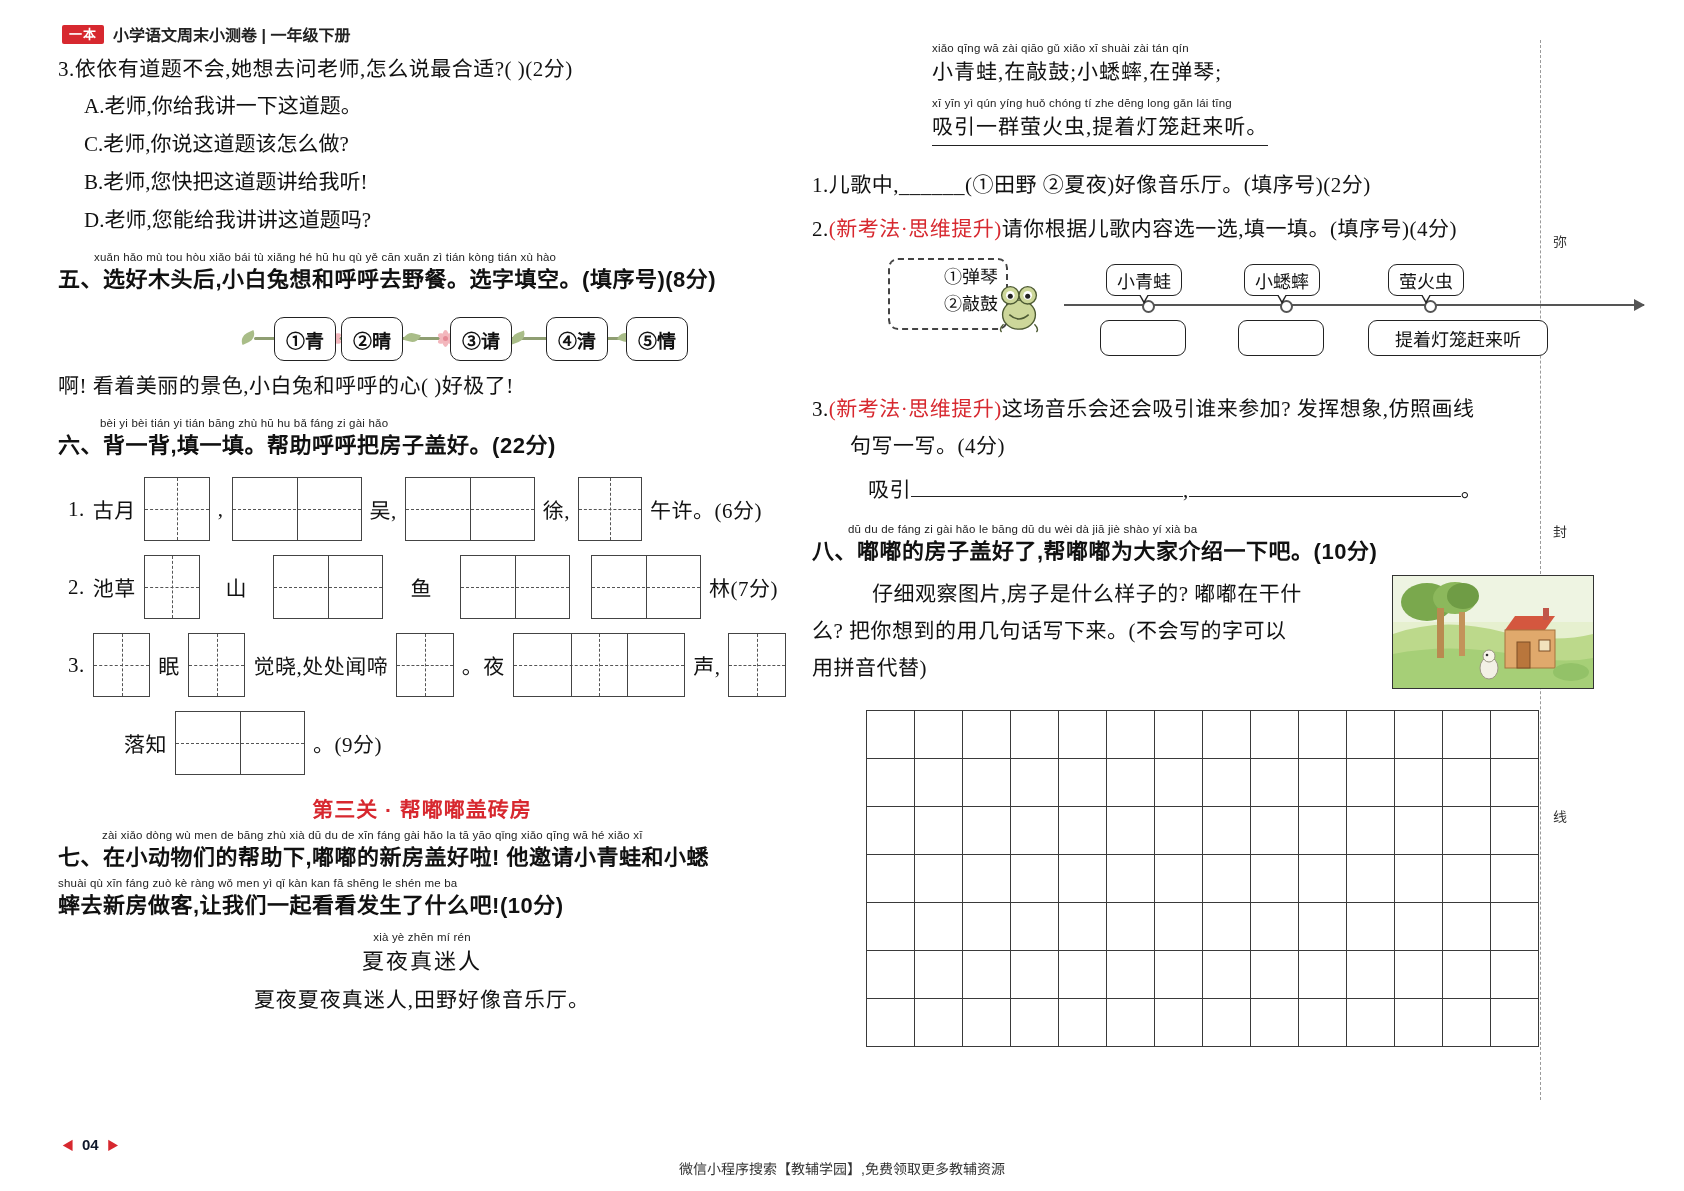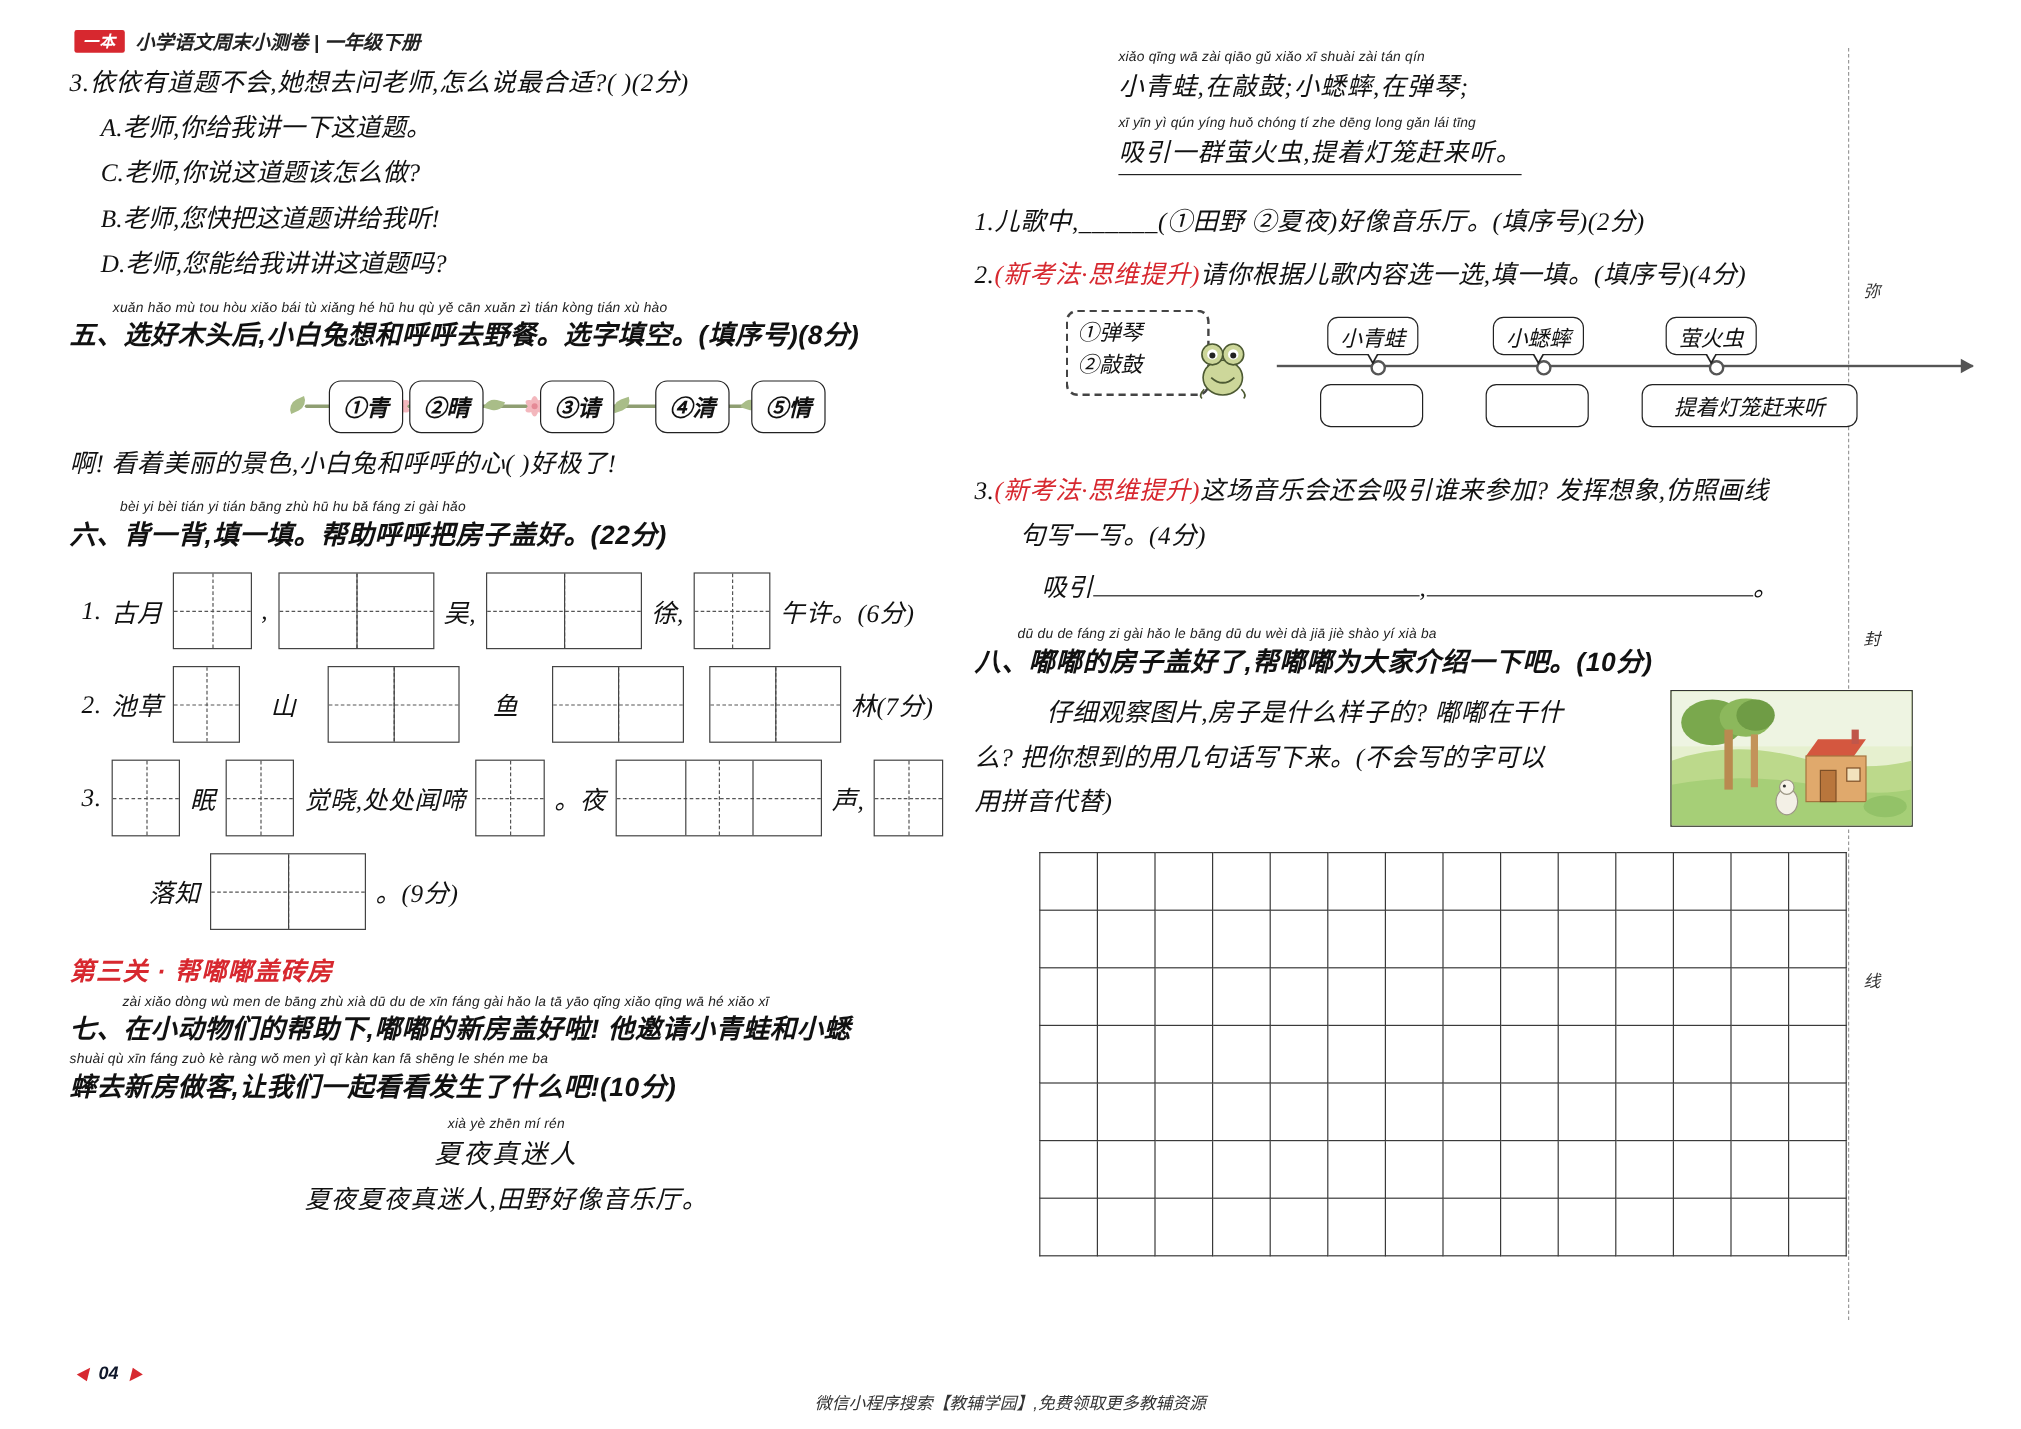--- a/index.html
+++ b/index.html
@@ -4,21 +4,21 @@
 <style>
   html,body{margin:0;padding:0;}
   body{
     width:1684px;height:1191px;
     background:#ffffff;
     font-family:"Liberation Serif","DejaVu Serif",serif;
     color:#111;
     position:relative;
     overflow:hidden;
   }
-  .page{position:absolute;inset:0;font-style:italic;}
+  .page{position:absolute;inset:0;}
 
   
   .hdr{position:absolute;left:62px;top:22px;display:flex;align-items:center;gap:9px;}
   .logo{background:#d7282f;color:#fff;font-family:"Liberation Sans",sans-serif;
         font-size:13px;font-weight:bold;padding:2px 7px;letter-spacing:1px;
         border-radius:2px;line-height:15px;}
   .hdr-title{font-family:"Liberation Sans",sans-serif;font-size:16px;font-weight:bold;color:#222;}
 
   
   .col-left{position:absolute;left:58px;top:52px;width:728px;}
@@ -63,28 +63,28 @@
   .tz::before{content:"";position:absolute;left:0;right:0;top:50%;
       border-top:1.3px dashed #555;}
   .tz .v{position:absolute;top:0;bottom:0;left:50%;border-left:1.3px dashed #555;}
   .tz .sep{position:absolute;top:0;bottom:0;border-left:1.4px solid #444;}
   .tzrow{display:flex;align-items:center;gap:0;margin:10px 0 4px 0;
          font-size:21px;letter-spacing:.5px;}
   .tzrow .lbl{margin:0 8px;white-space:nowrap;}
 
   
   .stage{color:#d7282f;font-weight:bold;font-family:"Liberation Sans",sans-serif;
-         font-size:21px;margin:18px 0 6px 0;letter-spacing:1px;}
+         font-size:21px;text-align:center;margin:18px 0 6px 0;letter-spacing:1px;}
 
   
   .song{margin-left:120px;font-size:21px;line-height:1.5;letter-spacing:1px;}
   .song .under{border-bottom:1.6px solid #222;display:inline-block;padding-bottom:1px;}
 
   
-  .diagram{position:relative;height:108px;margin:8px 0 6px 0;}
+  .diagram{position:relative;height:108px;margin:8px 0 6px 0;text-align:right;}
   .dashbox{position:absolute;left:76px;top:4px;width:120px;height:72px;
            border:2px dashed #444;border-radius:10px;padding:4px 8px;
            font-size:18px;line-height:1.5;box-sizing:border-box;}
   .frog{position:absolute;left:178px;top:22px;width:58px;height:58px;}
   .axis{position:absolute;left:252px;top:50px;width:580px;height:2px;background:#555;}
   .axis::after{content:"";position:absolute;right:-1px;top:-5px;border-left:11px solid #555;
       border-top:6px solid transparent;border-bottom:6px solid transparent;}
   .node{position:absolute;width:9px;height:9px;border:2px solid #555;border-radius:50%;
         background:#fff;top:46px;}
   .bub{position:absolute;top:10px;border:1.8px solid #222;border-radius:9px;

